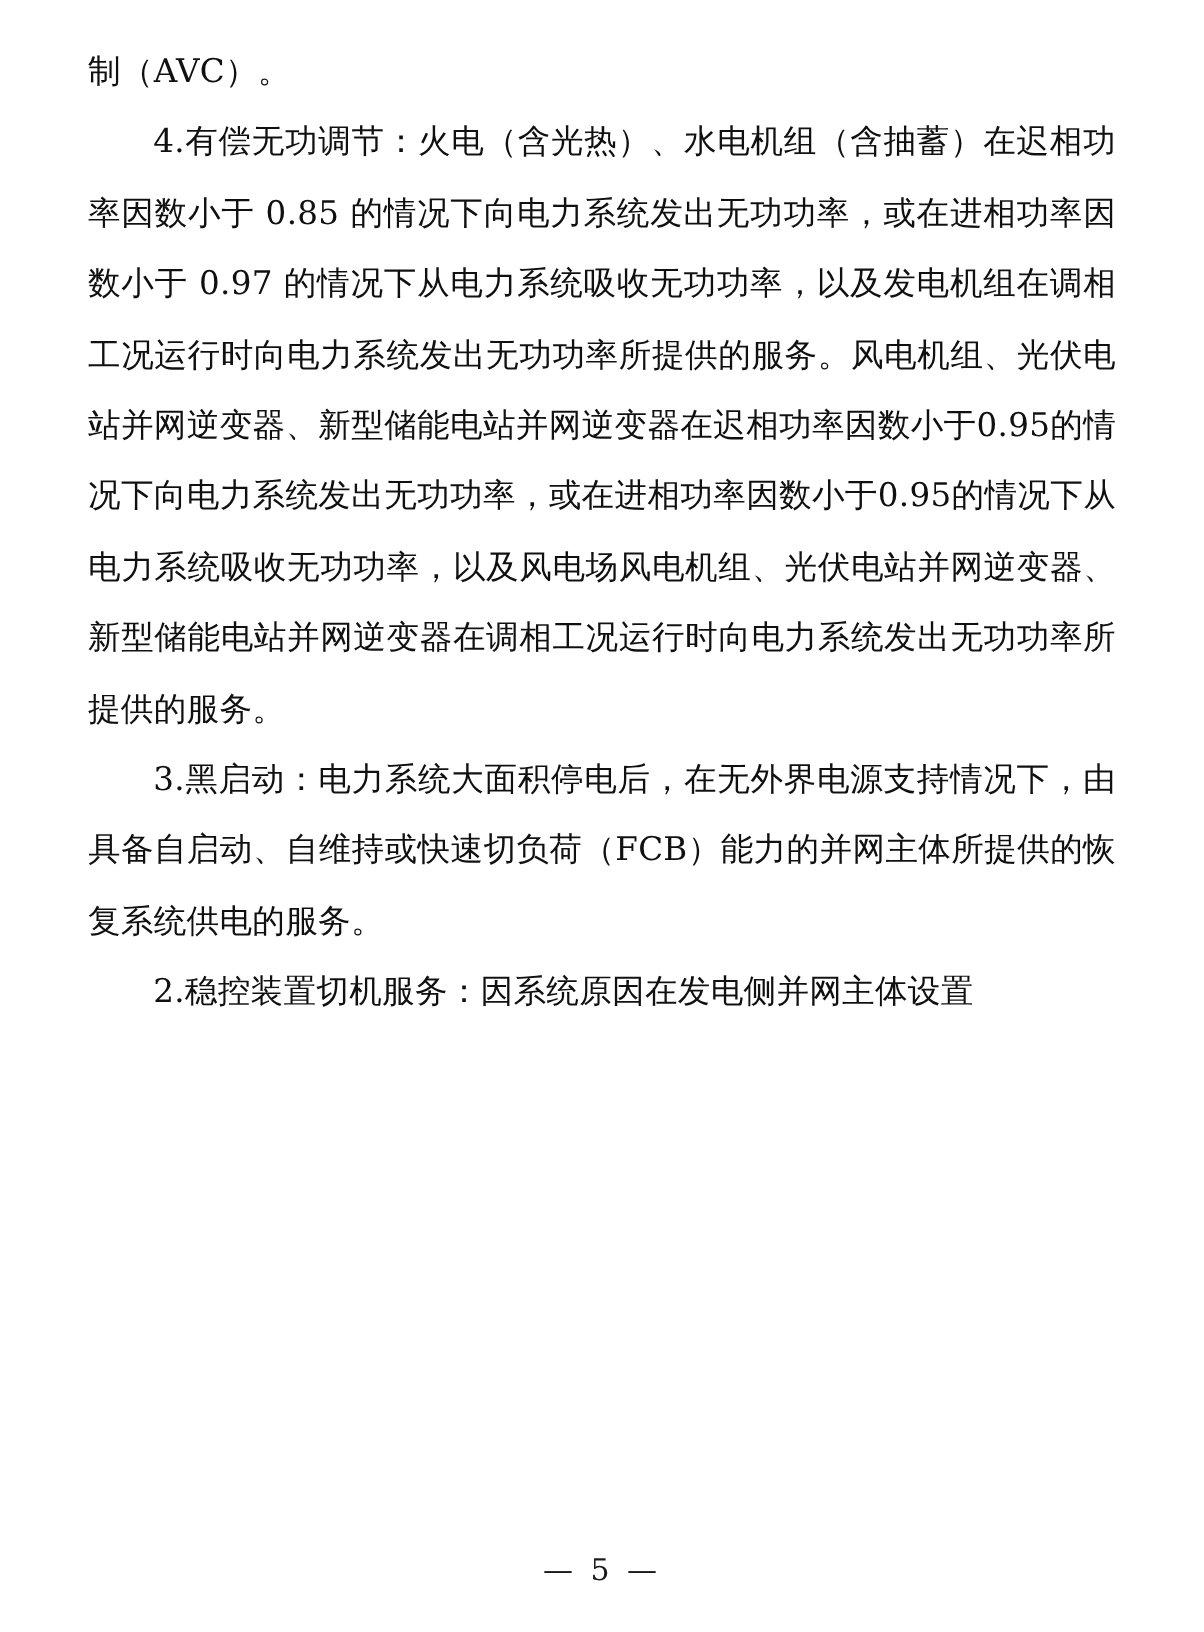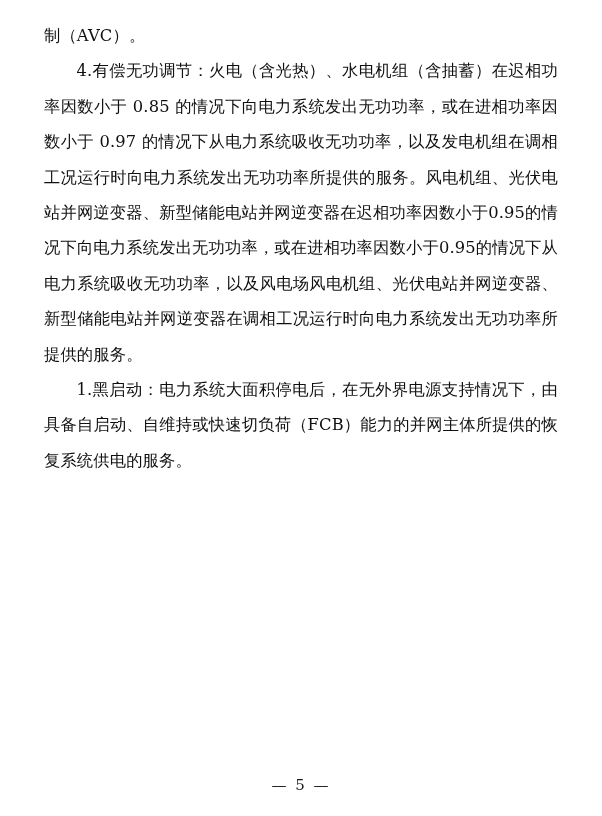--- a/index.html
+++ b/index.html
@@ -50,17 +50,18 @@
 <body>
 
 <div class="page">
 
   <p class="para">制（AVC）。</p>
 
   <p class="para indent">4.有偿无功调节：火电（含光热）、水电机组（含抽蓄）在迟相功率因数小于 0.85 的情况下向电力系统发出无功功率，或在进相功率因数小于 0.97 的情况下从电力系统吸收无功功率，以及发电机组在调相工况运行时向电力系统发出无功功率所提供的服务。风电机组、光伏电站并网逆变器、新型储能电站并网逆变器在迟相功率因数小于0.95的情况下向电力系统发出无功功率，或在进相功率因数小于0.95的情况下从电力系统吸收无功功率，以及风电场风电机组、光伏电站并网逆变器、新型储能电站并网逆变器在调相工况运行时向电力系统发出无功功率所提供的服务。</p>
 
 
 
-  <p class="para indent">1.黑启动：电力系统大面积停电后，在无外界电源支持情况下，由具备自启动、自维持或快速切负荷（FCB）能力的并网主体所提供的恢复系统供电的服务。</p>
+  <p class="para indent">3.黑启动：电力系统大面积停电后，在无外界电源支持情况下，由具备自启动、自维持或快速切负荷（FCB）能力的并网主体所提供的恢复系统供电的服务。</p>
 
+  <p class="para indent">2.稳控装置切机服务：因系统原因在发电侧并网主体设置</p>
 
   <div class="footer">— 5 —</div>
 </div>
 
 </body></html>

